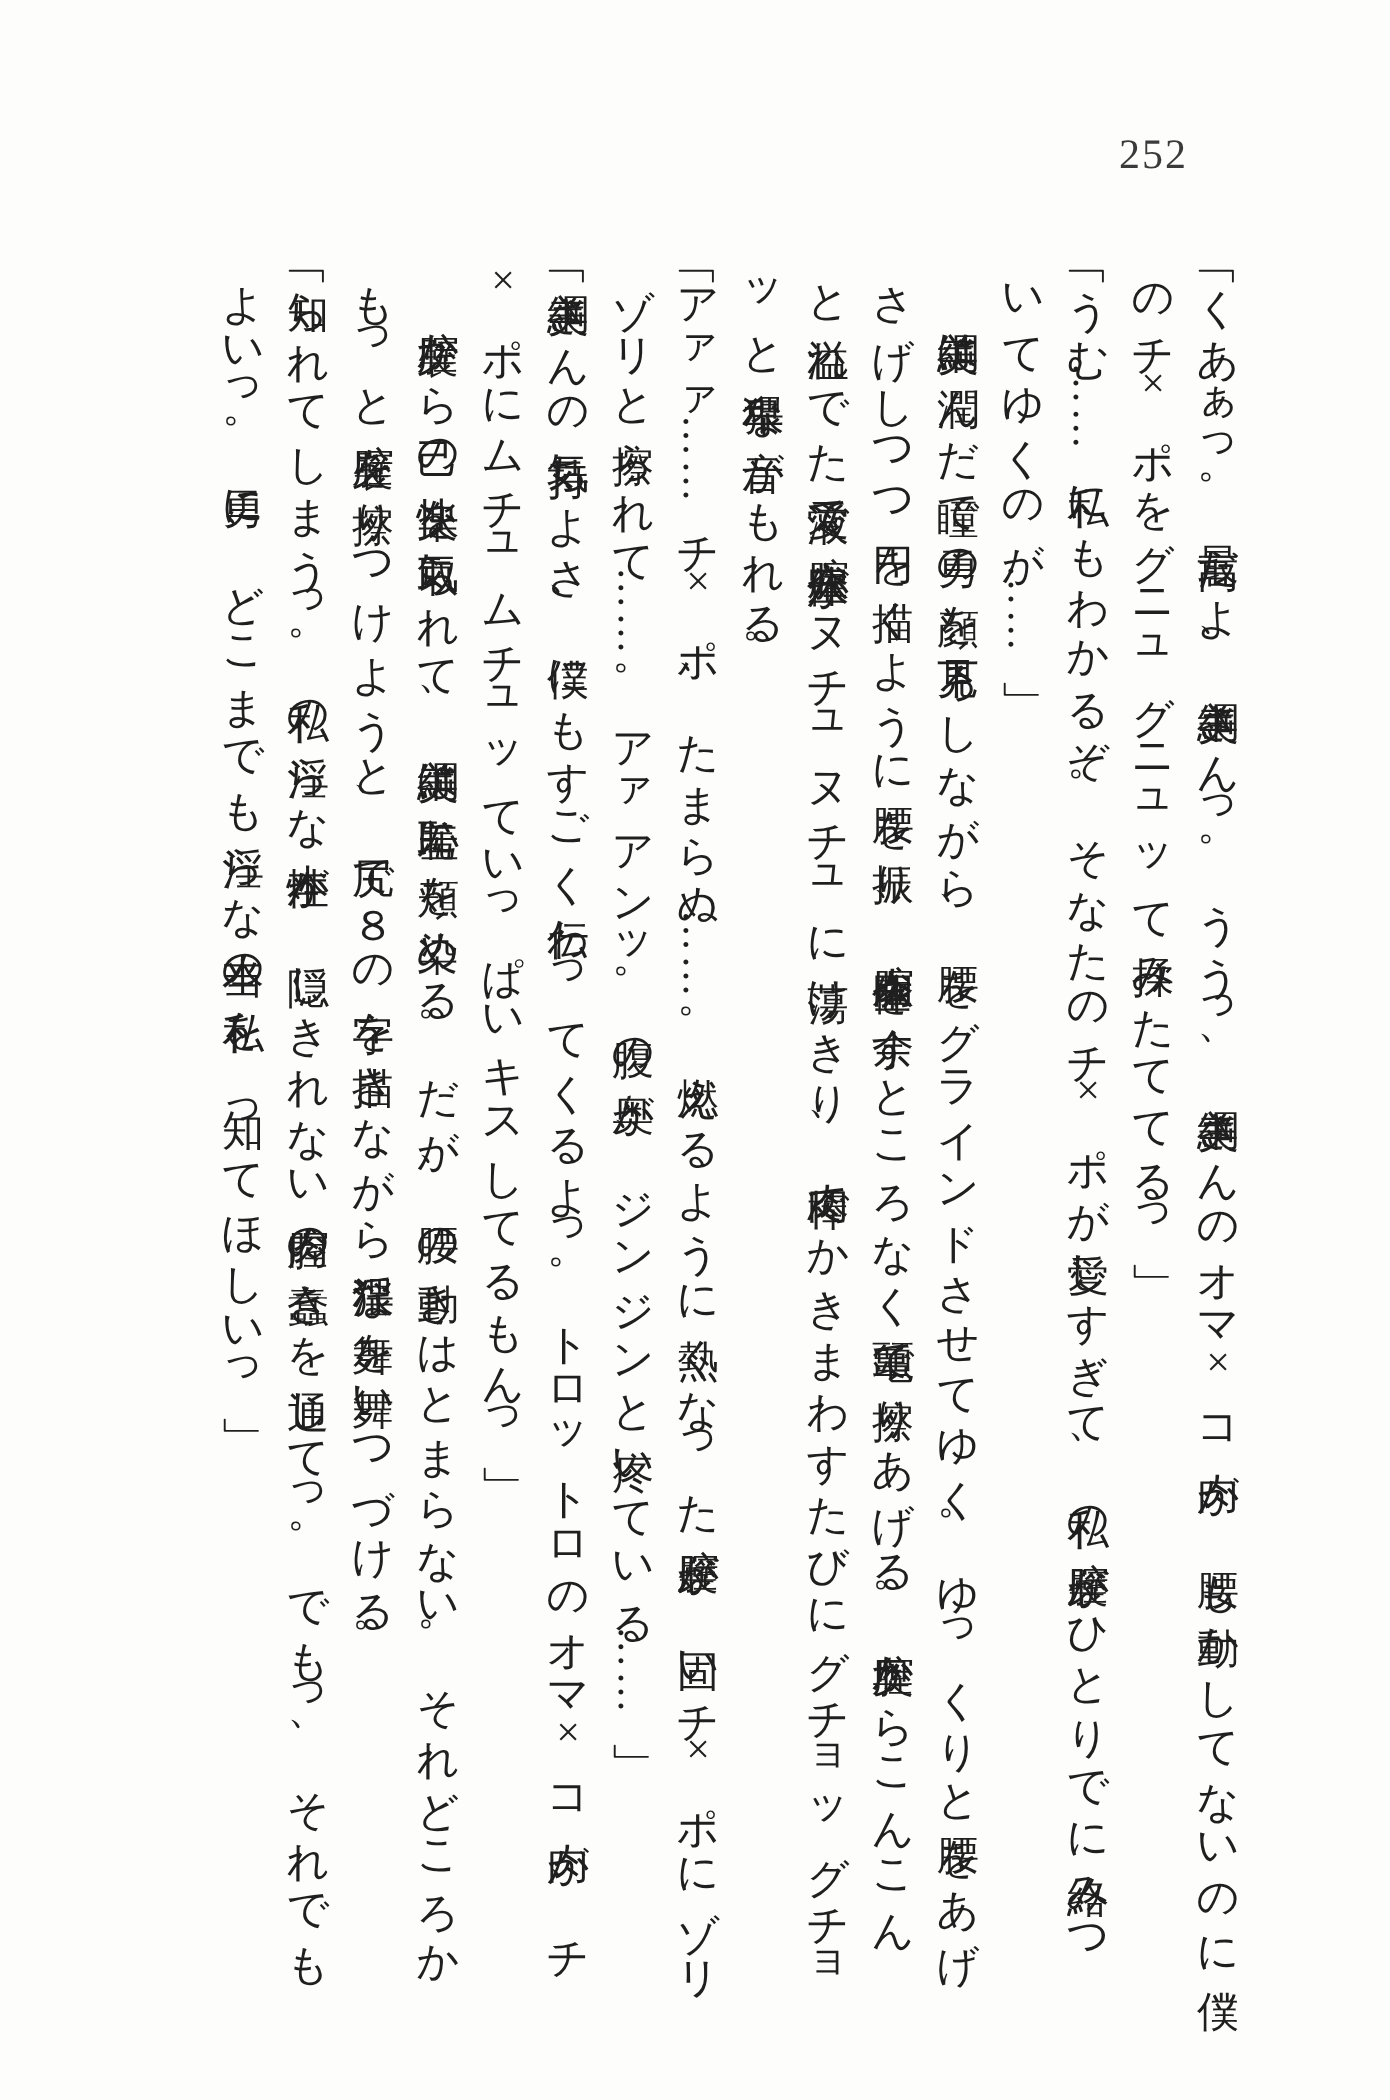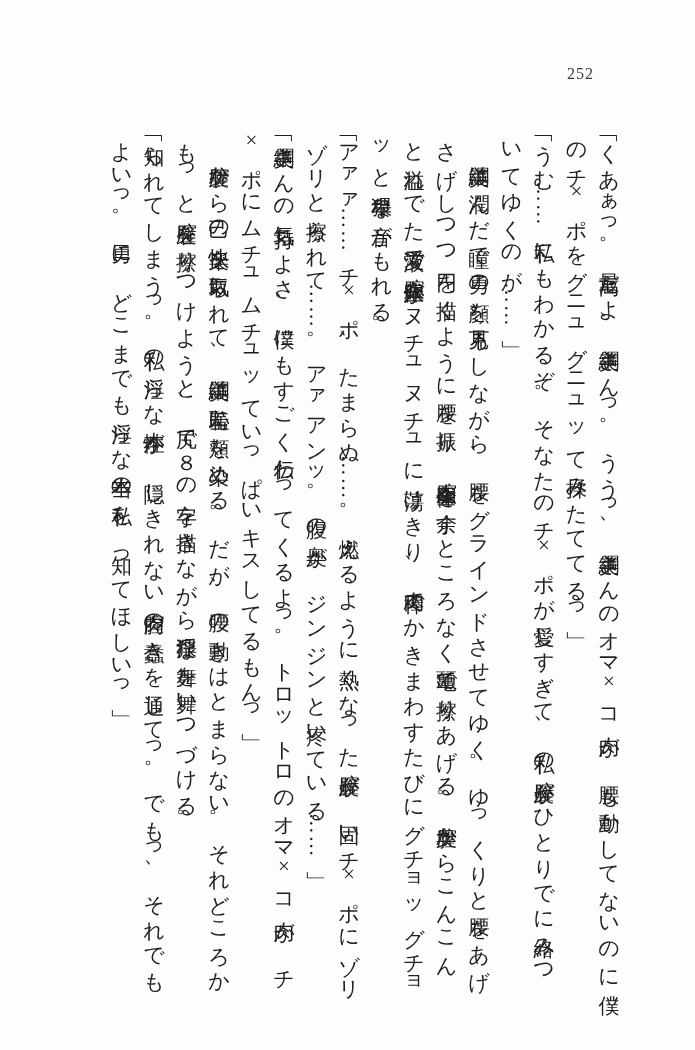--- a/index.html
+++ b/index.html
@@ -15,21 +15,21 @@
     font-family: "Liberation Serif", "DejaVu Serif", serif;
   }
   .page {
     position: absolute;
     inset: 0;
   }
   .page-number {
     position: absolute;
     top: 65px;
     right: 101px;
-    font-size: 16px;
+    font-size: 21px;
     letter-spacing: 1px;
     color: var(--pgnum, #3a3a3a);
   }
   .text-block {
     position: absolute;
     top: 128px;
     right: 70px;
     height: 863px;
     writing-mode: vertical-rl;
     text-orientation: mixed;

